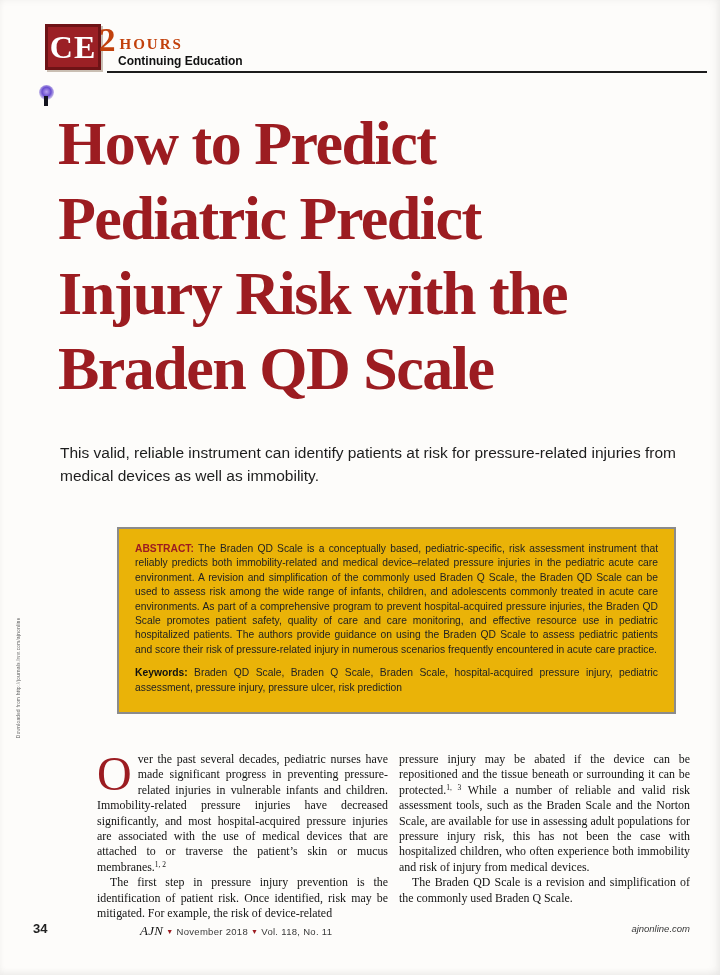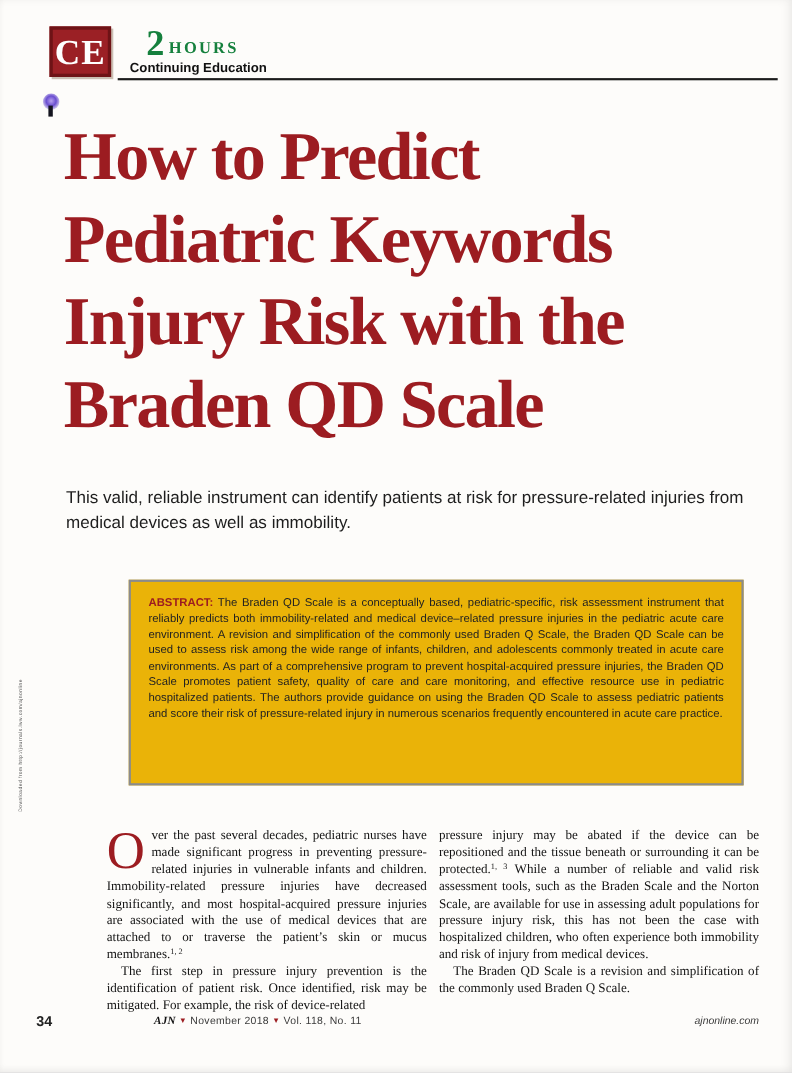--- a/index.html
+++ b/index.html
@@ -20,21 +20,21 @@
   }
 
   
   .ce-badge {
     position:absolute; left:45px; top:24px; width:56px; height:46px;
     background:#9b2025; border:3px solid #6e1316;
     box-shadow:2px 2px 0 rgba(160,140,120,.55);
     color:#fff; font-family:"Liberation Serif", serif; font-weight:bold;
     font-size:32px; line-height:40px; text-align:center; letter-spacing:1px;
   }
-  .hours-line { position:absolute; left:133px; top:22px; color:#15803d; white-space:nowrap; }
+  .hours-line { position:absolute; left:99px; top:22px; color:#c2410c; white-space:nowrap; }
   .hours-num  { font-family:"Liberation Serif", serif; font-weight:bold; font-size:33px; vertical-align:-2px; }
   .hours-label{ font-family:"Liberation Serif", serif; font-weight:bold; font-size:15px; letter-spacing:2px; margin-left:4px; }
   .ce-subtitle{
     position:absolute; left:118px; top:54px;
     font-family:"Liberation Sans", sans-serif; font-weight:bold; font-size:12px; color:#111;
   }
   .header-rule { position:absolute; left:107px; top:71px; width:600px; height:2px; background:#1c1c1c; }
 
   
   .pin-icon { position:absolute; left:37px; top:85px; width:18px; height:26px; }
@@ -81,21 +81,21 @@
 
   
   .footer-pagenum {
     position:absolute; left:33px; top:921px;
     font-family:"Liberation Sans", sans-serif; font-weight:bold; font-size:13px; color:#222;text-align:center;
   }
   .footer-center {
     position:absolute; left:140px; top:923px; white-space:nowrap;
     font-family:"Liberation Sans", sans-serif; font-size:9.5px; color:#3a3a3a; letter-spacing:.3px;
   }
-  .footer-journal { font-family:"Liberation Serif", serif; font-weight:bold; font-style:italic; font-size:10px; color:#111; }
+  .footer-journal { font-family:"Liberation Serif", serif; font-weight:normal; font-style:italic; font-size:13px; color:#111; }
   .footer-sep { color:#9c1c21; font-size:7px; vertical-align:1.5px; margin:0 3px; }
   .footer-site {
     position:absolute; right:30px; top:923px;
     font-family:"Liberation Sans", sans-serif; font-style:italic; font-size:9.5px; color:#3a3a3a;
   }
 </style>
 </head>
 <body>
 
 <div class="page">
@@ -110,29 +110,30 @@
   <div class="ce-subtitle">Continuing Education</div>
   <div class="header-rule"></div>
 
   <div class="pin-icon">
     <span class="pin-glow"></span>
     <span class="pin-stem"></span>
   </div>
 
   <div class="title">
     <div>How to Predict</div>
-    <div>Pediatric Keywords</div>
+    <div>Pediatric Predict</div>
     <div>Injury Risk with the</div>
     <div>Braden QD Scale</div>
   </div>
 
   <div class="deck">This valid, reliable instrument can identify patients at risk for pressure-related injuries from medical devices as well as immobility.</div>
 
   <div class="abstract-box">
     <p class="abstract-text"><span class="abstract-label">ABSTRACT:</span><span> The Braden QD Scale is a conceptually based, pediatric-specific, risk assessment instrument that reliably predicts both immobility-related and medical device–related pressure injuries in the pediatric acute care environment. A revision and simplification of the commonly used Braden Q Scale, the Braden QD Scale can be used to assess risk among the wide range of infants, children, and adolescents commonly treated in acute care environments. As part of a comprehensive program to prevent hospital-acquired pressure injuries, the Braden QD Scale promotes patient safety, quality of care and care monitoring, and effective resource use in pediatric hospitalized patients. The authors provide guidance on using the Braden QD Scale to assess pediatric patients and score their risk of pressure-related injury in numerous scenarios frequently encountered in acute care practice.</span></p>
+    <p class="keywords-text"><span class="keywords-label">Keywords:</span><span> Braden QD Scale, Braden Q Scale, Braden Scale, hospital-acquired pressure injury, pediatric assessment, pressure injury, pressure ulcer, risk prediction</span></p>
   </div>
 
   <div class="col col-left">
     <p><span class="dropcap">O</span><span>ver the past several decades, pediatric nurses have made significant progress in preventing pressure-related injuries in vulnerable infants and children. Immobility-related pressure injuries have decreased significantly, and most hospital-acquired pressure injuries are associated with the use of medical devices that are attached to or traverse the patient’s skin or mucus membranes.</span><sup>1, 2</sup></p>
     <p class="para-indent">The first step in pressure injury prevention is the identification of patient risk. Once identified, risk may be mitigated. For example, the risk of device-related</p>
   </div>
 
   <div class="col col-right">
     <p><span>pressure injury may be abated if the device can be repositioned and the tissue beneath or surrounding it can be protected.</span><sup>1, 3</sup><span> While a number of reliable and valid risk assessment tools, such as the Braden Scale and the Norton Scale, are available for use in assessing adult populations for pressure injury risk, this has not been the case with hospitalized children, who often experience both immobility and risk of injury from medical devices.</span></p>
     <p class="para-indent">The Braden QD Scale is a revision and simplification of the commonly used Braden Q Scale.</p>

